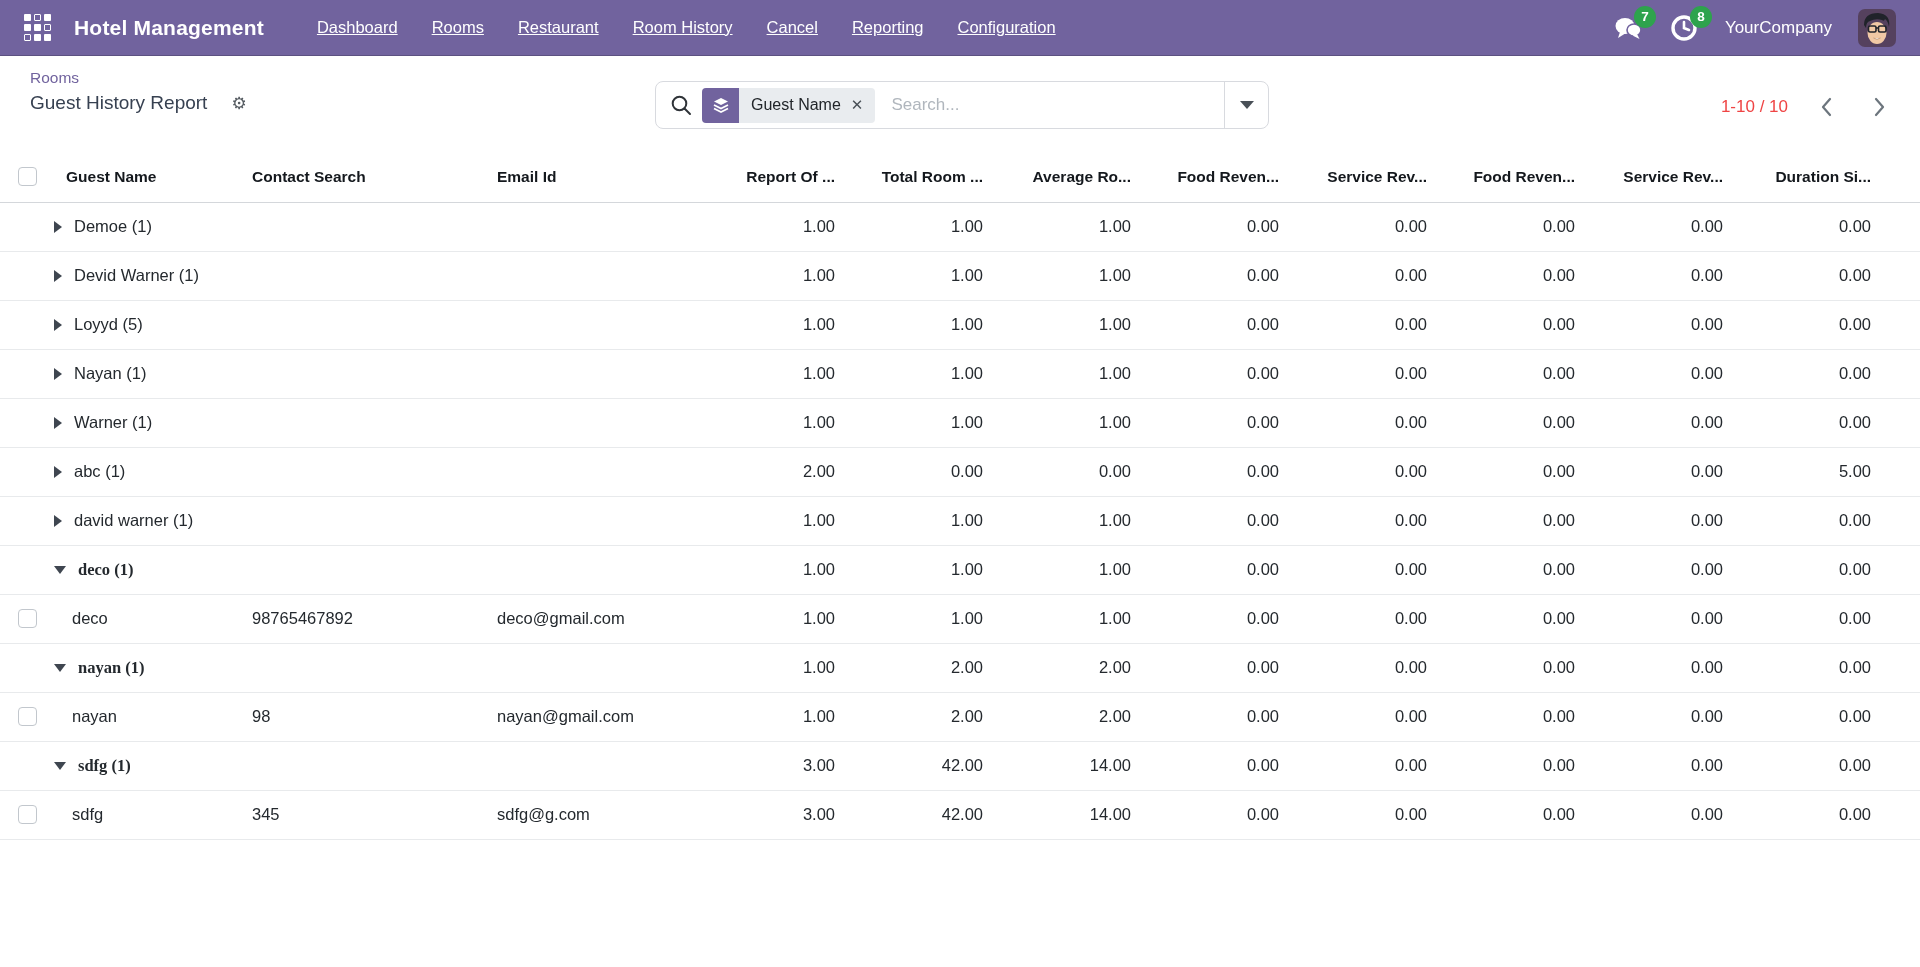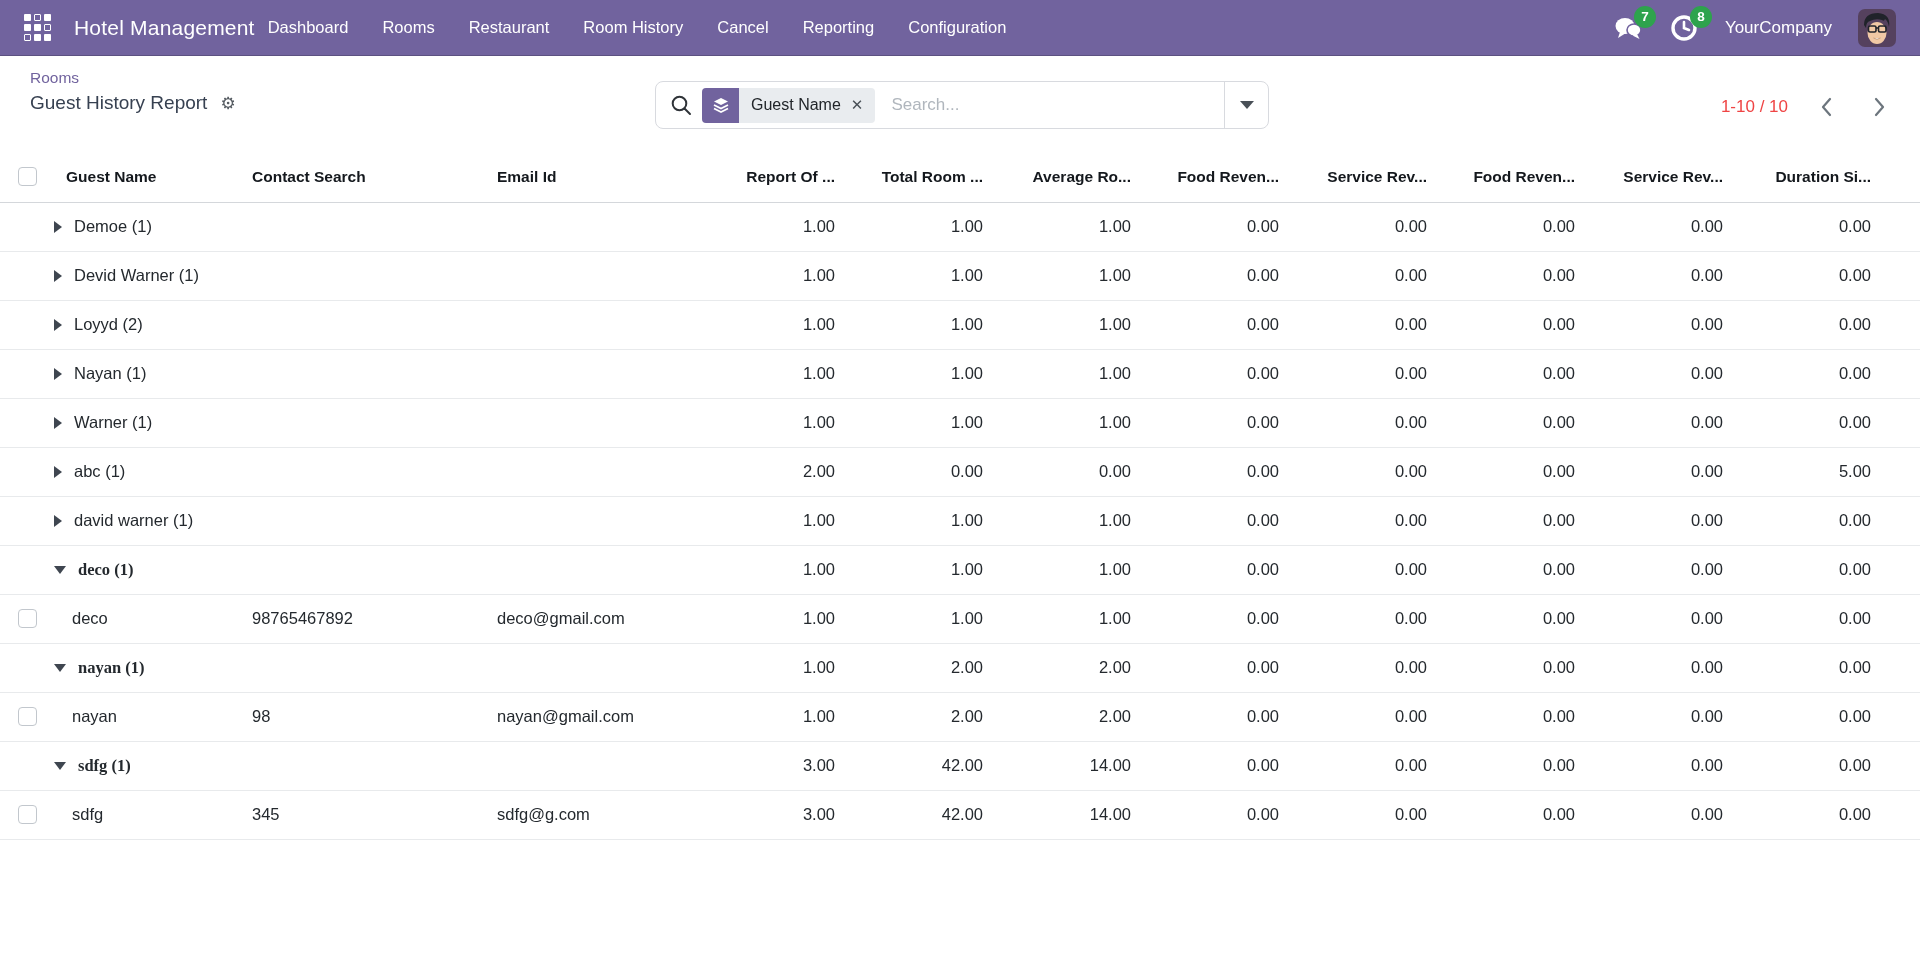--- a/index.html
+++ b/index.html
@@ -6,36 +6,36 @@
   html,body { width:1920px; height:967px; overflow:hidden; background:#fff;
     font-family:"Liberation Sans", sans-serif; color:#212529; }
 
   
   .navbar { height:56px; background:#71639E; display:flex; align-items:center;
     padding:0 24px 0 24px; color:#fff; border-bottom:1px solid rgba(0,0,0,.18); }
   .apps-grid { width:28px; height:28px; display:grid; grid-template-columns:repeat(3,7px);
     grid-template-rows:repeat(3,7px); gap:3px; margin-right:22px; cursor:pointer; }
   .apps-grid span { background:#fff; border-radius:1px; }
   .apps-grid span.dim { background:transparent; border:1.6px solid #fff; }
-  .brand { font-size:21px; font-weight:400; letter-spacing:.2px; white-space:nowrap; }
-  .nav-menu { display:flex; align-items:center; gap:8px; flex:1; }
+  .brand { font-size:21px; font-weight:700; margin-right:40px; letter-spacing:.2px; white-space:nowrap; }
+  .nav-menu { display:flex; align-items:center; gap:8px; flex:1;text-decoration:underline; }
   .nav-item { font-size:16.5px; padding:8px 13px; border-radius:4px; cursor:pointer; white-space:nowrap; }
   .nav-right { display:flex; align-items:center; gap:26px; }
   .icon-badge-wrap { position:relative; width:30px; height:30px; cursor:pointer; }
   .badge { position:absolute; top:-7px; right:-13px; min-width:22px; height:22px; border-radius:11px;
     background:#2EA34D; color:#fff; font-size:13.5px; font-weight:700; display:flex;
     align-items:center; justify-content:center; padding:0 5px; }
   .company { font-size:17px; cursor:pointer; }
   .avatar { width:38px; height:38px; border-radius:7px; overflow:hidden; cursor:pointer; flex:none; }
 
   
   .control-panel { position:relative; height:96px; background:#fff; }
   .breadcrumb-block { position:absolute; left:30px; top:13px; }
   .breadcrumb { color:#71639E; font-size:15.5px; cursor:pointer; }
-  .view-title { margin-top:5px; font-size:19px; color:#374151; display:flex; align-items:center; gap:13px; }
+  .view-title { margin-top:5px; font-size:19px; color:#374151; display:flex; align-items:center; gap:24px; }
   .gear { font-size:17px; color:#555b61; cursor:pointer; line-height:1; }
 
   .search-box { position:absolute; left:655px; top:25px; width:614px; height:48px;
     border:1px solid #d8dadf; border-radius:8px; background:#fff; display:flex; align-items:center; }
   .search-mag { margin:0 10px 0 14px; flex:none; }
   .facet { display:flex; align-items:stretch; height:35px; border-radius:4px; overflow:hidden;
     flex:none; cursor:pointer; }
   .facet-icon { width:37px; background:#71639E; display:flex; align-items:center; justify-content:center; }
   .facet-body { background:#e9ecef; display:flex; align-items:center; gap:10px; padding:0 12px; }
   .facet-label { font-size:16px; color:#212529; }
@@ -253,21 +253,21 @@
         <td class="num">0.00</td>
         <td class="num">0.00</td>
         <td class="num">0.00</td>
         <td></td>
       </tr>
       <tr class="group-row">
         <td class="checkcell"></td>
         <td class="guest-group">
           <div class="name-cell-inner">
             <span class="tri tri-right"></span>
-            <span class="group-label">Loyyd (2)</span>
+            <span class="group-label">Loyyd (5)</span>
           </div>
         </td>
         <td></td>
         <td></td>
         <td class="num">1.00</td>
         <td class="num">1.00</td>
         <td class="num">1.00</td>
         <td class="num">0.00</td>
         <td class="num">0.00</td>
         <td class="num">0.00</td>

